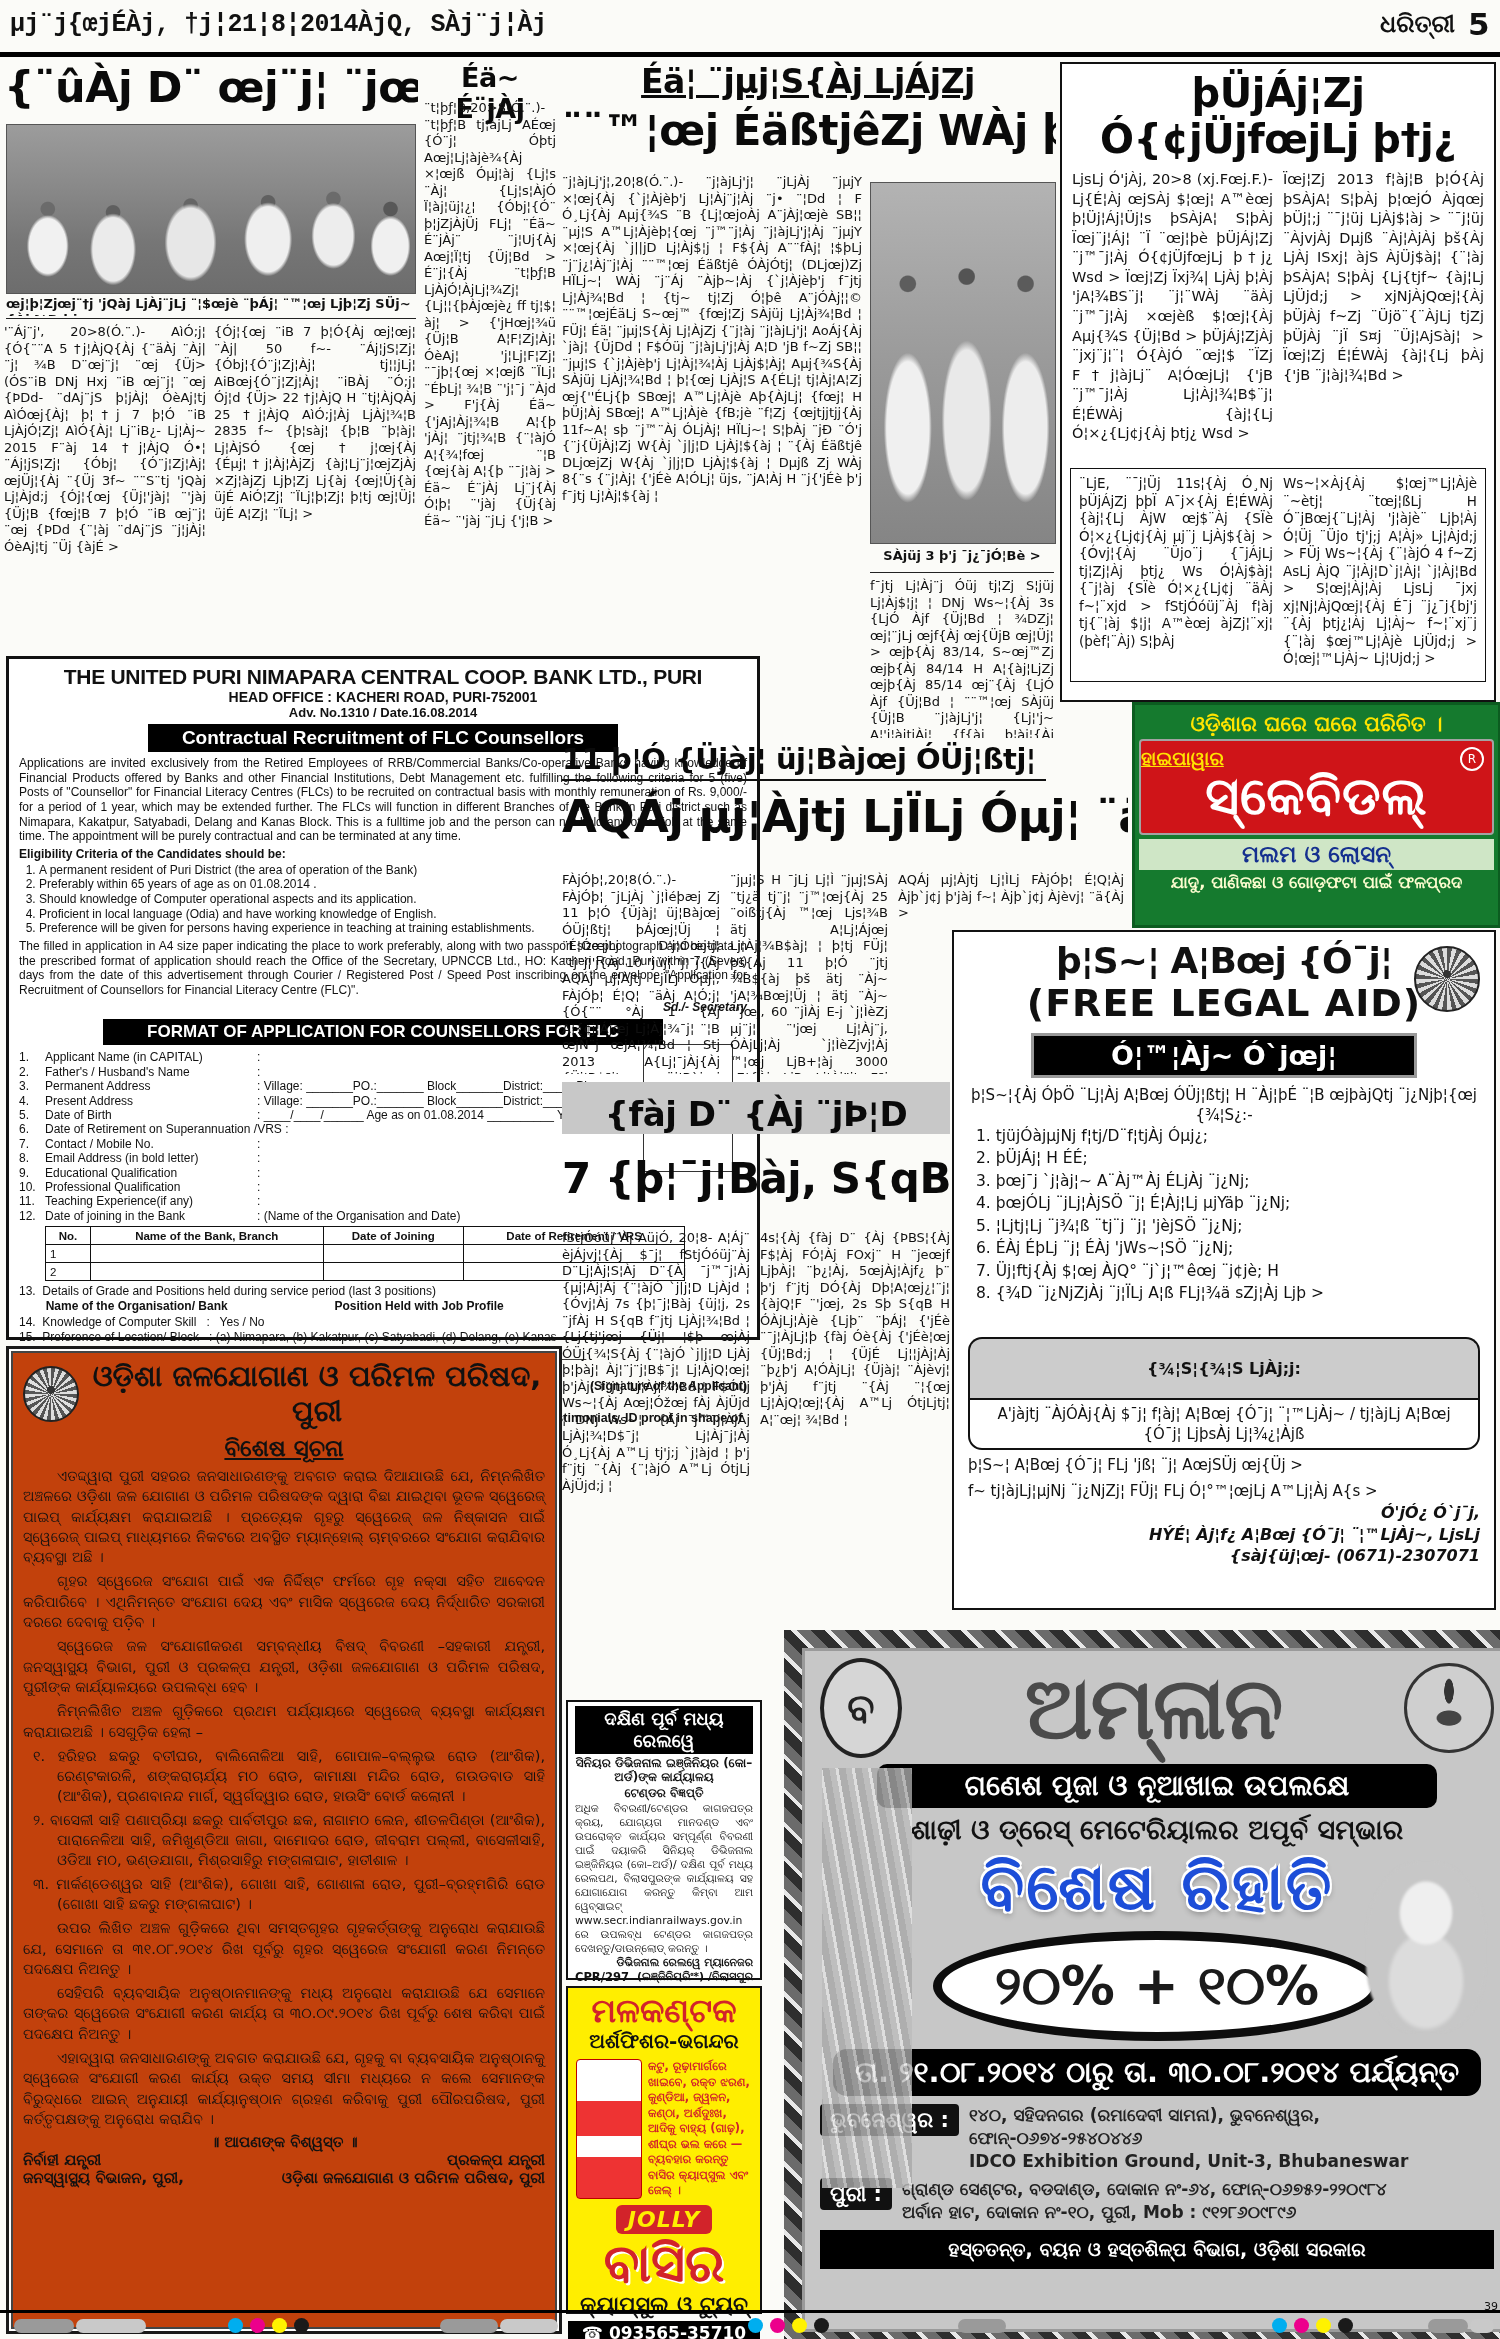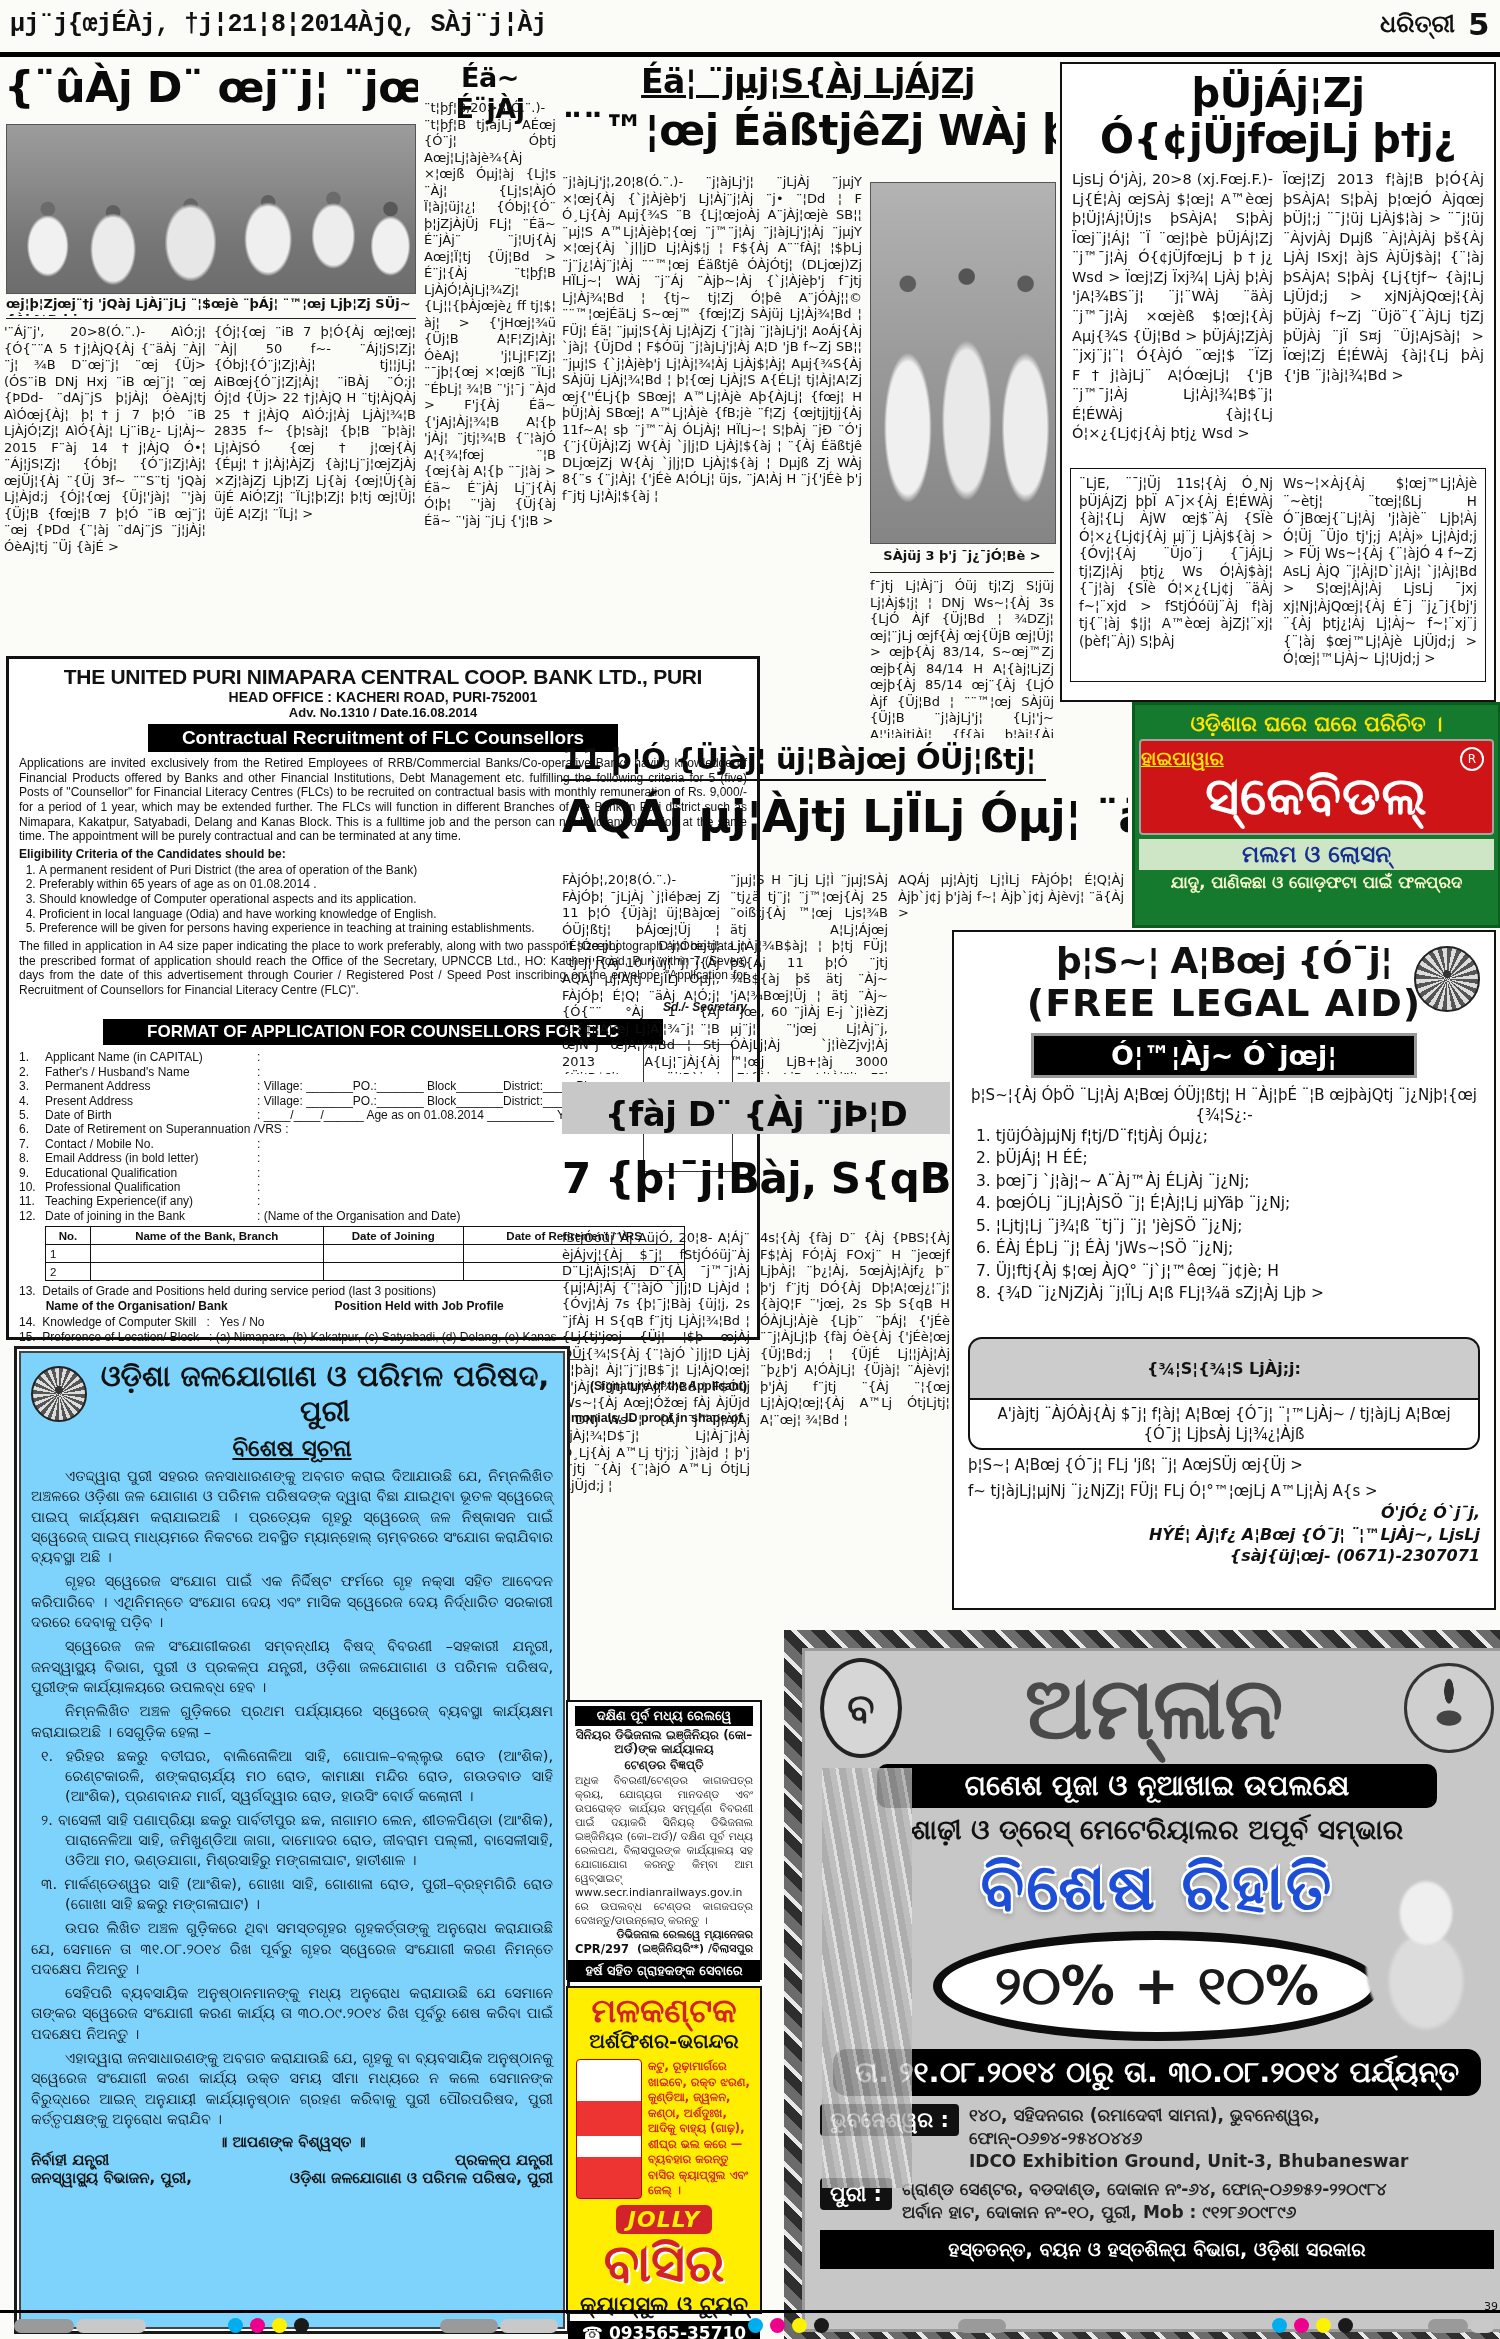--- a/index.html
+++ b/index.html
@@ -54,21 +54,21 @@
   .bk-lab{width:212px;flex:none;}
   .bk-val{flex:1;white-space:pre-wrap;}
   #bk-table{border-collapse:collapse;margin:3px 0 3px 26px;width:640px;}
   #bk-table th,#bk-table td{border:1px solid #111;font-size:11.5px;padding:1px 4px;height:15px;}
   #bk-table th{font-weight:bold;}
   .bk-extra{font-size:12px;line-height:1.28;white-space:pre-wrap;}
   #photo-box{position:absolute;right:14px;top:300px;width:88px;height:126px;border:1.5px solid #333;
      display:flex;align-items:center;justify-content:center;text-align:center;font-size:12px;}
   .bk-note{font-size:12.5px;font-weight:bold;margin-top:4px;}
   
-  #notice{border:3px solid #1a1a1a;box-shadow:inset 0 0 0 2px #fff,inset 0 0 0 4px #444;background:#7dd3fc;padding:10px 14px;margin-left:8px;}
+  #notice{border:3px solid #1a1a1a;box-shadow:inset 0 0 0 2px #fff,inset 0 0 0 4px #444;background:#c2410c;padding:10px 14px;}
   #notice .ttl{font-size:29px;font-weight:bold;text-align:center;}
   #notice .sub{font-size:23px;font-weight:bold;text-align:center;text-decoration:underline;margin:6px 0 4px;}
   #notice p{font-size:14.5px;line-height:1.4;text-align:justify;margin:4px 0;text-indent:34px;}
   #notice .li{font-size:14.5px;line-height:1.4;text-align:justify;margin:3px 0 3px 10px;padding-left:24px;text-indent:-24px;}
   #notice .close{text-align:center;font-weight:bold;font-size:15px;margin-top:4px;}
   #notice .sigs{display:flex;justify-content:space-between;font-weight:bold;font-size:15px;}
   
   #legalaid{border:2.5px solid #111;background:#fff;padding:8px 14px;}
   #legalaid .h1{font-size:36px;font-weight:bold;text-align:center;letter-spacing:-1px;}
   #legalaid .h2{font-size:38px;font-weight:bold;text-align:center;letter-spacing:1px;}
@@ -114,21 +114,21 @@
   .addr-chip{background:#111;color:#fff;font-weight:bold;font-size:21px;padding:4px 10px;border-radius:4px;flex:none;}
   .addr-txt{font-size:17px;font-weight:bold;color:#222;line-height:1.35;}
   #amlan .foot{margin-top:6px;font-size:19px;line-height:1.45;padding:6px 4px;}
   .ganesh{position:absolute;right:26px;bottom:300px;width:120px;height:170px;border-radius:45% 45% 40% 40%;
      background:radial-gradient(50px 60px at 50% 30%,#efefef 0 50%,transparent 55%),
      radial-gradient(70px 90px at 50% 70%,#dcdcdc 0 50%,transparent 56%),#c7c7c7;filter:blur(1px);}
   .wheat{position:absolute;left:20px;top:120px;width:90px;height:420px;
      background:repeating-linear-gradient(80deg,#bdbdbd 0 6px,#e4e4e4 6px 9px,#a9a9a9 9px 16px);opacity:.8;filter:blur(.5px);}
   
   #tender{border:2px solid #111;background:#fff;padding:4px 7px;}
-  #tender .hbar{font-size:13px;padding:2px 0;}
+  #tender .hbar{font-size:18px;padding:2px 0;}
   #tender .sub{font-size:12px;font-weight:bold;text-align:center;margin:2px 0;}
   #tender .body{font-size:10.8px;line-height:1.3;text-align:justify;}
   #tender .sig{font-size:11px;font-weight:bold;text-align:right;line-height:1.25;}
   #tender .cpr{font-size:11.5px;font-weight:bold;}
   #tender .fbar{font-size:13px;margin:4px -7px -4px;padding:3px 0;}
   #basir{border:2.5px solid #111;background:#ffee00;padding:6px 8px;text-align:center;}
   #basir .b1{color:#d2232a;font-weight:bold;font-size:33px;line-height:1;}
   #basir .b2{color:#111;font-weight:bold;font-size:20px;margin:2px 0 6px;}
   #basir .prod{display:flex;gap:6px;align-items:stretch;}
   .tube{width:64px;flex:none;background:linear-gradient(180deg,#fff 0 30%,#e33 30% 55%,#fff 55% 70%,#e33 70% 100%);

